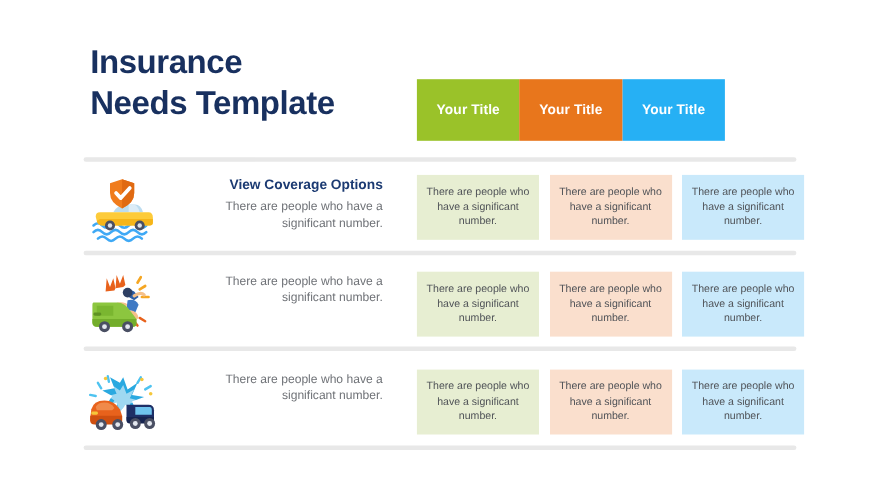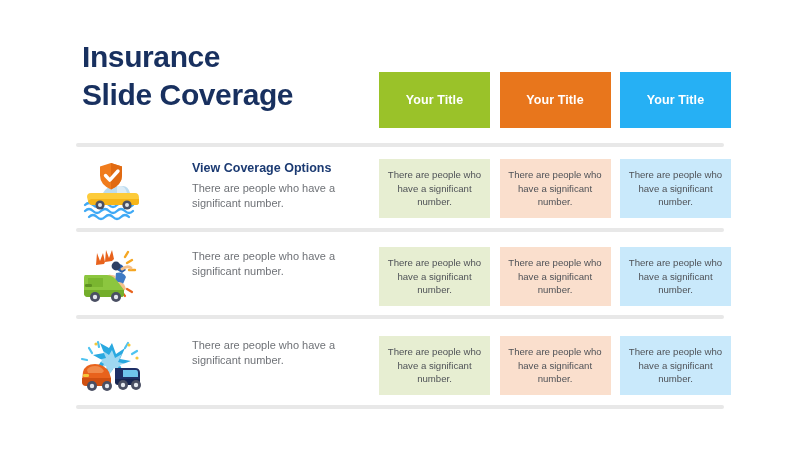--- a/index.html
+++ b/index.html
@@ -41,21 +41,21 @@
   }
   #slide-title .line {
     display: block;
     white-space: nowrap;
   }
 
   #column-headers {
     position: absolute;
     left: 379px;
     top: 72px;
-    width: 352px;
+    width: 280px;
     height: 56px;
     display: flex;
     justify-content: space-between;
   }
   .col-header {
     width: 111px;
     height: 56px;
     display: flex;
     align-items: center;
     justify-content: center;
@@ -88,23 +88,24 @@
     position: absolute;
     left: 79px;
     top: 4px;
     width: 66px;
     height: 66px;
   }
   .row-icon svg { display: block; }
 
   .row-text {
     position: absolute;
-    left: 192px;
+    left: 168px;
     top: 6px;
     width: 180px;
+    text-align: right;
   }
   .row-heading {
     color: #1b3a72;
     font-size: 12.5px;
     font-weight: bold;
     line-height: 1.2;
     margin-bottom: 5px;
   }
   .row-desc {
     color: #6f7277;
@@ -138,21 +139,21 @@
 </style>
 </head>
 <body>
 
 <div id="slide">
 
   <div id="header-area">
 
     <div id="slide-title">
       <span class="line">Insurance</span>
-      <span class="line">Slide Coverage</span>
+      <span class="line">Needs Template</span>
     </div>
 
     <div id="column-headers">
       <div class="col-header" style="background:#9ac229">
         <span class="col-header-label">Your Title</span>
       </div>
       <div class="col-header" style="background:#e8761c">
         <span class="col-header-label">Your Title</span>
       </div>
       <div class="col-header" style="background:#26b0f4">

